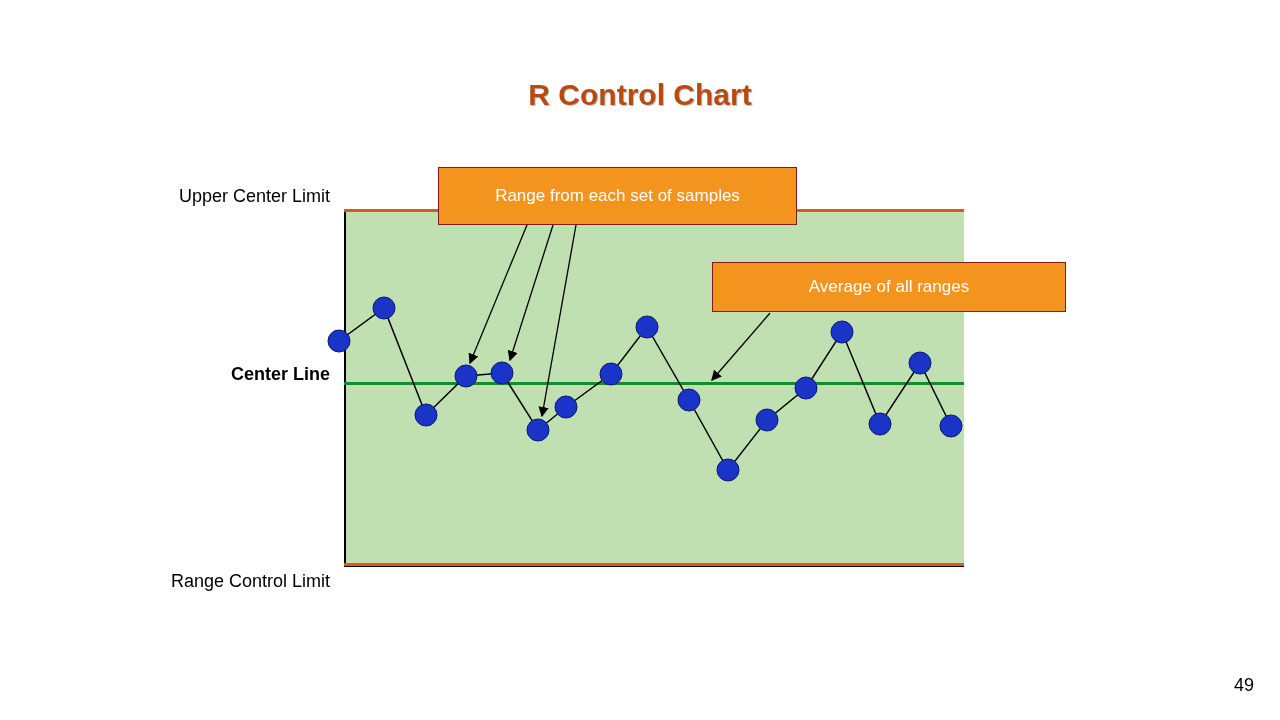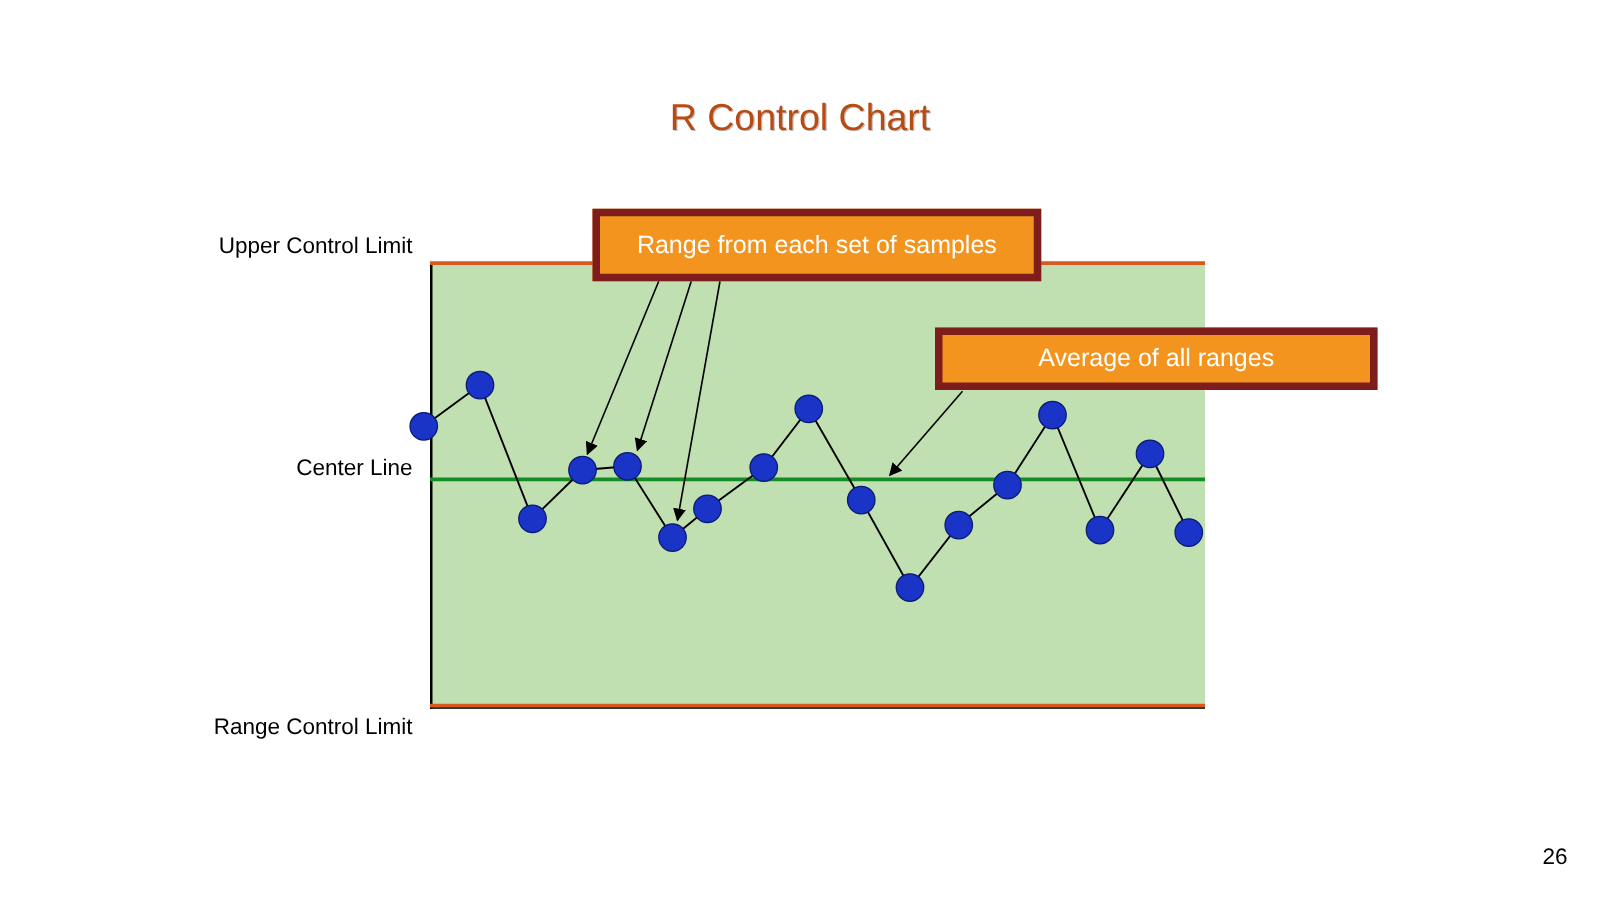--- a/index.html
+++ b/index.html
@@ -17,21 +17,21 @@
     height: 720px;
   }
   .title {
     position: absolute;
     top: 78px;
     left: 0;
     width: 1280px;
     text-align: center;
     font-size: 30px;
     color: #b84b12;
-    font-weight: 400;
+    font-weight: 700;
     text-shadow: 1px 1px 0 rgba(0,0,0,0.25);
   }
   .axis-label {
     position: absolute;
     font-size: 18px;
     color: #000;
     text-align: right;
     width: 180px;
   }
   .plot-area {
@@ -55,30 +55,29 @@
   .center-line {
     position: absolute;
     left: 344px;
     width: 620px;
     height: 0;
     border-top: 3px solid #158c26;
   }
   .callout {
     position: absolute;
     background: #f3941e;
-    border: 6px solid #7f1d1d;
+    border: 1px solid #7f1d1d;
     color: #fff;
-    font-size: 20px;
+    font-size: 17px;
     display: flex;
     align-items: center;
     justify-content: center;
     text-align: center;
     padding: 0 8px;
     box-sizing: border-box;
-    margin-left: 36px;
   }
   .svg-layer {
     position: absolute;
     left: 0;
     top: 0;
     width: 1280px;
     height: 720px;
     pointer-events: none;
   }
   .page-num {
@@ -89,22 +88,22 @@
     color: #000;
   }
 </style>
 </head>
 <body>
 
 <div class="slide">
 
   <div class="title">R Control Chart</div>
 
-  <div class="axis-label" style="left:150px; top:186px;">Upper Control Limit</div>
-  <div class="axis-label" style="left:150px; top:364px;">Center Line</div>
+  <div class="axis-label" style="left:150px; top:186px;">Upper Center Limit</div>
+  <div class="axis-label" style="left:150px; top:364px;font-weight:bold;">Center Line</div>
   <div class="axis-label" style="left:150px; top:571px;">Range Control Limit</div>
 
   <div class="plot-area"></div>
 
   <div class="limit-line" style="top:209px;"></div>
   <div class="center-line" style="top:382px;"></div>
   <div class="limit-line" style="top:563px;"></div>
 
   <svg class="svg-layer" viewBox="0 0 1280 720">
     <defs>
@@ -139,15 +138,15 @@
     <line x1="553" y1="225" x2="510" y2="360" stroke="#000" stroke-width="1.3" marker-end="url(#arrowhead)"></line>
     <line x1="576" y1="225" x2="542" y2="416" stroke="#000" stroke-width="1.3" marker-end="url(#arrowhead)"></line>
 
     <line x1="770" y1="313" x2="712" y2="380" stroke="#000" stroke-width="1.3" marker-end="url(#arrowhead)"></line>
   </svg>
 
   <div class="callout" style="left:438px; top:167px; width:359px; height:58px;">Range from each set of samples</div>
 
   <div class="callout" style="left:712px; top:262px; width:354px; height:50px;">Average of all ranges</div>
 
-  <div class="page-num">26</div>
+  <div class="page-num">49</div>
 
 </div>
 
 </body></html>

